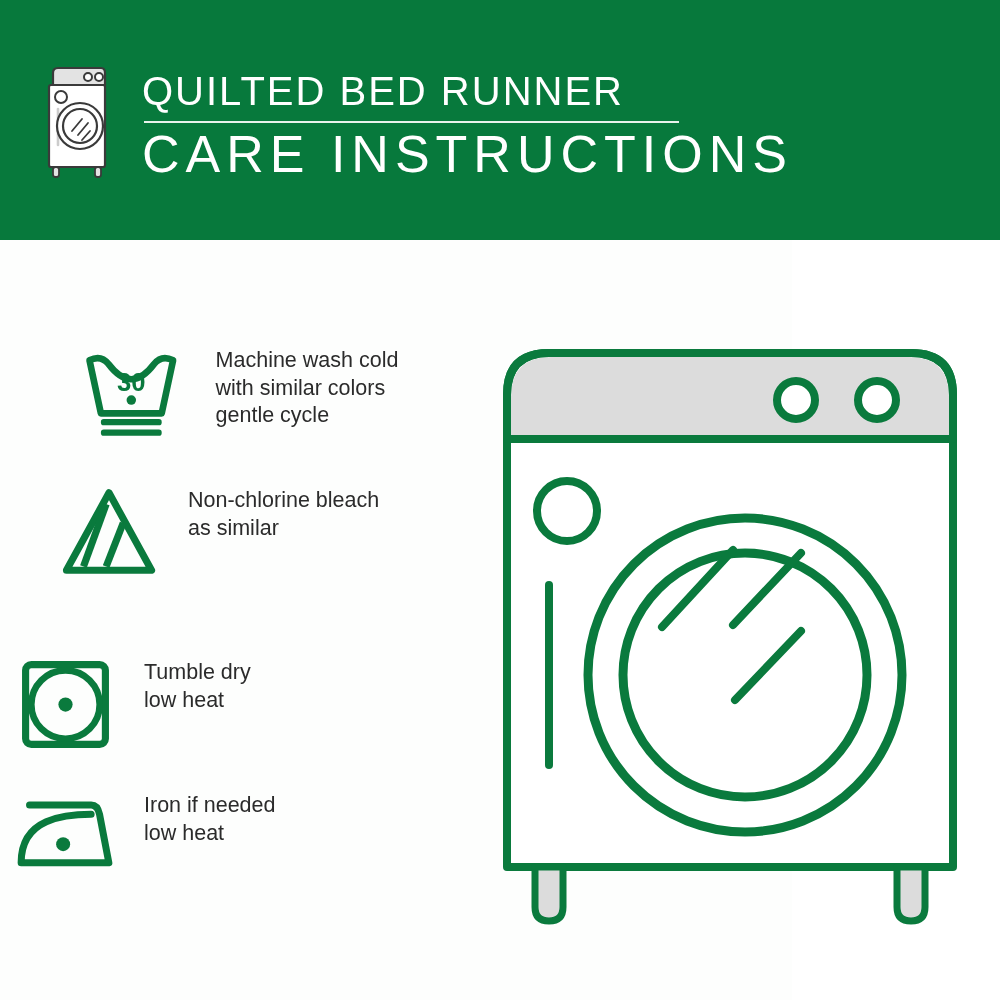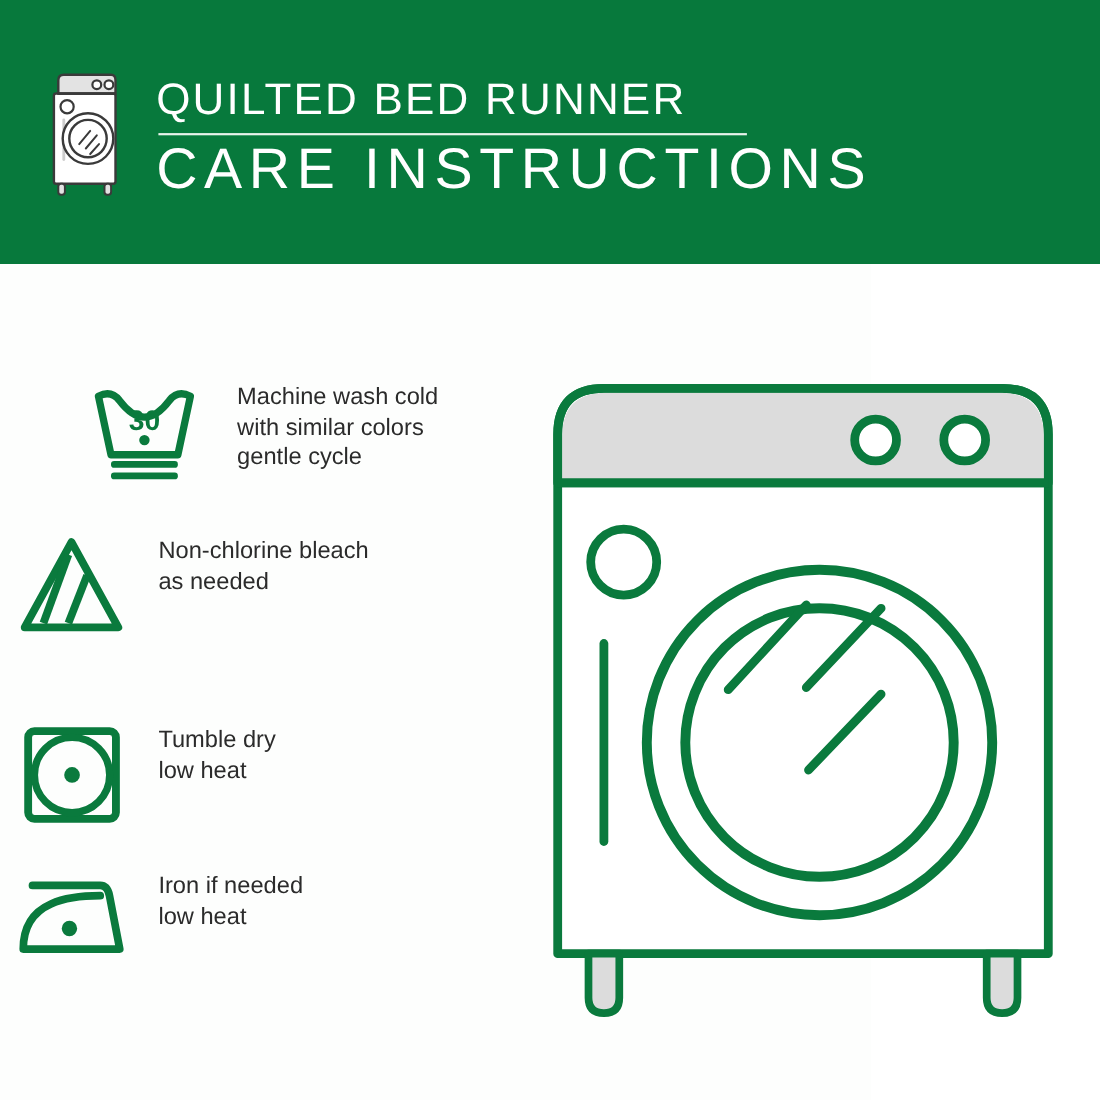--- a/index.html
+++ b/index.html
@@ -57,21 +57,21 @@
   .care-text{
     color:#2b2b2b;
     font-size:21.5px;
     line-height:27.5px;
     padding-top:2px;
     margin-left:14px;
   }
   .care-text div{white-space:nowrap;}
 
   #row-wash{top:105px;justify-content:center;}
-  #row-bleach{top:245px;}
+  #row-bleach{top:245px;padding-left:44px;}
   #row-dry{top:417px;}
   #row-iron{top:550px;}
 
   
   .machine{
     position:absolute;left:495px;top:335px;width:470px;height:590px;
   }
 </style>
 </head>
 <body>
@@ -134,21 +134,21 @@
     <div class="care-row" id="row-bleach">
       <div class="sym">
         <svg viewBox="0 0 110 100" width="104" height="95">
           <path d="M55 8 L100 90 L10 90 Z" fill="none" stroke="#0A7A3D" stroke-width="7.5" stroke-linejoin="round"></path>
           <line x1="52" y1="20" x2="28" y2="86" stroke="#0A7A3D" stroke-width="7.5" stroke-linecap="butt"></line>
           <line x1="70" y1="40" x2="52" y2="86" stroke="#0A7A3D" stroke-width="7.5" stroke-linecap="butt"></line>
         </svg>
       </div>
       <div class="care-text">
         <div>Non-chlorine bleach</div>
-        <div>as needed</div>
+        <div>as similar</div>
       </div>
     </div>
 
     <div class="care-row" id="row-dry">
       <div class="sym">
         <svg viewBox="0 0 100 100" width="95" height="95">
           <rect x="8" y="8" width="84" height="84" rx="6" fill="none" stroke="#0A7A3D" stroke-width="7.5"></rect>
           <circle cx="50" cy="50" r="36" fill="none" stroke="#0A7A3D" stroke-width="7"></circle>
           <circle cx="50" cy="50" r="7.5" fill="#0A7A3D"></circle>
         </svg>

